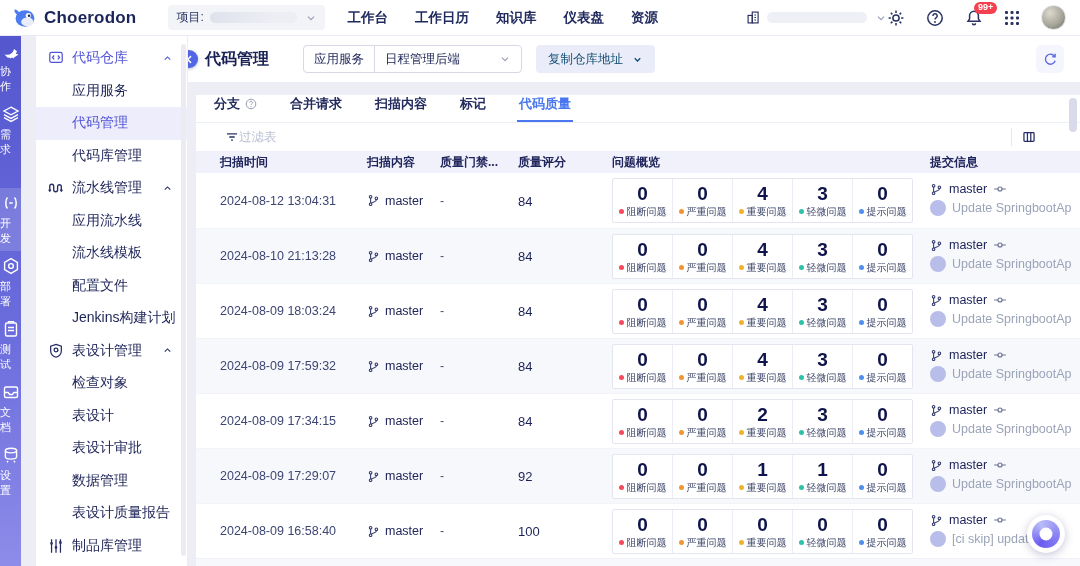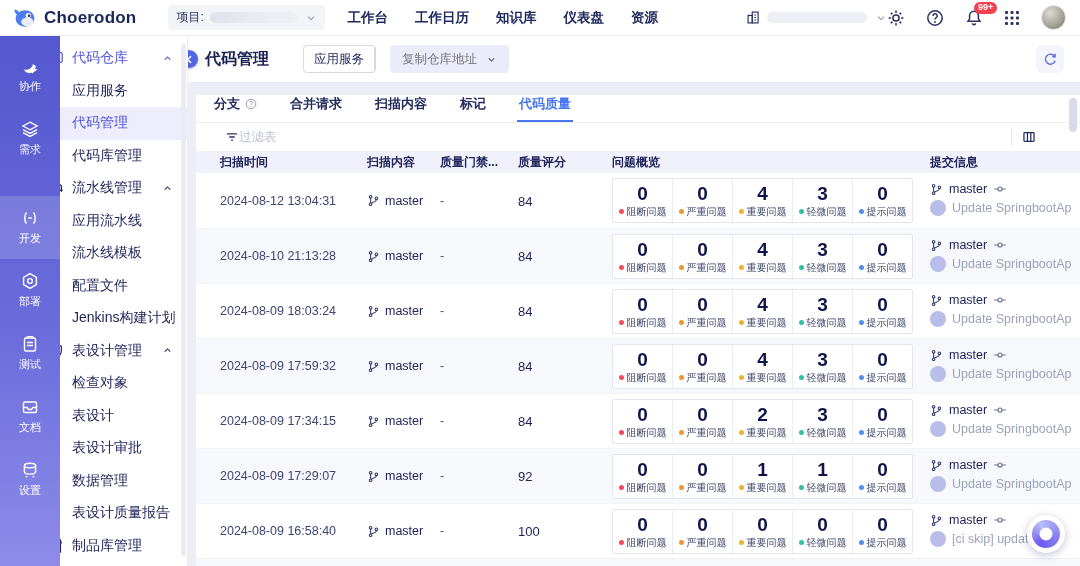--- a/index.html
+++ b/index.html
@@ -19,21 +19,21 @@
   .top-nav { display:flex; gap:27px; margin-left:22px;text-align:center; }
   .top-nav-item { font-size:13.5px; font-weight:700; color:#202a5e; cursor:pointer; white-space:nowrap; }
   .org-select { margin-left:88px; width:146px; display:flex; align-items:center; cursor:pointer; }
   .org-select .blur-pill { background:#eff0f5; }
   .top-icons { margin-left:auto; display:flex; align-items:center; gap:21px; margin-right:14px; color:#2a3263; }
   .top-icon { position:relative; cursor:pointer; color:#2a3263; }
   .badge { position:absolute; top:-7px; left:9px; background:#f5414e; color:#fff; font-size:9px; font-weight:700; padding:1.5px 4px; border-radius:8px; line-height:1; }
   .avatar { width:25px; height:25px; border-radius:50%; background:radial-gradient(circle at 35% 30%,#ded9cf,#a7a79a 55%,#6e6e62); border:1px solid #e2e2e8; cursor:pointer; }
 
   
-  .rail { position:absolute; left:0; top:36px; width:60px; bottom:0; background:linear-gradient(180deg,#5457ce 0%,#6b6cdc 55%,#8d8ce9 100%); z-index:10; padding-top:8px; }
+  .rail { position:absolute; left:0; top:36px; width:21px; bottom:0; background:linear-gradient(180deg,#5457ce 0%,#6b6cdc 55%,#8d8ce9 100%); z-index:10; padding-top:0; }
   .rail-item { height:63px; display:flex; flex-direction:column; align-items:center; justify-content:center; gap:4px; color:#fff; cursor:pointer; }
   .rail-item.active { background:rgba(255,255,255,.16);margin-top:26px; }
   .rail-label { font-size:11px; color:#fff; }
 
   
   .sidebar { position:absolute; left:36px; top:36px; width:152px; bottom:0; background:#fff; z-index:9; padding-top:6px; border-right:1px solid #eceef4; }
   .side-item { height:32.5px; display:flex; align-items:center; position:relative; cursor:pointer; font-size:14px; color:#1d2357; }
   .side-item .g-icon { position:absolute; left:11px; width:17px; color:#262c66; }
   .side-item .s-label { position:absolute; left:36px; white-space:nowrap; }
   .side-item .g-chev { position:absolute; right:14px; color:#2a3263; }
@@ -42,21 +42,21 @@
   .side-item.active { background:#ededfb; color:#5254d6; }
   .side-scroll { position:absolute; right:1px; top:8px; bottom:10px; width:5px; background:#ebebf1; border-radius:3px; cursor:pointer; }
 
   
   .page-header { position:absolute; left:188px; top:36px; right:0; height:46px; background:#fff; display:flex; align-items:center; z-index:8; }
   .back-btn { position:absolute; left:-8px; top:14px; width:18px; height:18px; border-radius:50%; background:#5066e5; display:flex; align-items:center; justify-content:center; color:#fff; cursor:pointer; box-shadow:0 1px 3px rgba(40,50,120,.35); }
   .page-title { margin-left:17px; font-size:16px; font-weight:700; color:#1a2155; }
   .svc-select { margin-left:34px; height:28px; display:flex; align-items:stretch; border:1px solid #d6d8e6; border-radius:4px; background:#fff; overflow:hidden; cursor:pointer; }
   .svc-addon { display:flex; align-items:center; padding:0 10px; border-right:1px solid #d6d8e6; font-size:12.5px; color:#1d2357; }
   .svc-value { display:flex; align-items:center; padding:0 10px; width:146px; font-size:12.5px; color:#1d2357; justify-content:space-between; }
-  .copy-btn { margin-left:14px; height:28px; background:#ebecfa; border-radius:4px; display:flex; align-items:center; padding:0 12px; gap:9px; color:#737373; font-size:12.5px; cursor:pointer; border:none;justify-content:center; }
+  .copy-btn { margin-left:14px; height:28px; background:#ebecfa; border-radius:4px; display:flex; align-items:center; padding:0 12px; gap:9px; color:#0c4a6e; font-size:12.5px; cursor:pointer; border:none;justify-content:center; }
   .refresh-btn { position:absolute; right:16px; top:9px; width:28px; height:28px; border-radius:6px; background:#f5f6fd; display:flex; align-items:center; justify-content:center; color:#5d6ae0; cursor:pointer; }
 
   
   .card { position:absolute; left:196px; top:95px; right:0; bottom:0; background:#fff; overflow:hidden; z-index:7; }
   .tabs-bar { height:28px; display:flex; align-items:flex-end; padding-left:16px; gap:29px; border-bottom:1px solid #eceef6; }
   .tab { font-size:13px; font-weight:700; color:#242c5e; padding:0 2px 7px; border-bottom:2px solid transparent; cursor:pointer; display:flex; align-items:center; gap:5px; white-space:nowrap; }
   .tab.active { color:#4a77f0; border-bottom-color:#4a77f0; }
   .tab .help { color:#9aa0b5; }
   .filter-row { height:28px; display:flex; align-items:center; position:relative; }
   .filter-funnel { margin-left:29px; color:#2a3263; }
@@ -350,20 +350,28 @@
 
 <div class="page-header">
   <span class="back-btn">
     <svg width="11" height="11" viewBox="0 0 18 18" fill="none" stroke="#fff" stroke-width="2.4">
         <path d="M11.5 3.5L6 9l5.5 5.5"></path>
       </svg>
   </span>
   <span class="page-title">代码管理</span>
   <div class="svc-select">
     <span class="svc-addon">应用服务</span>
+    <span class="svc-value">
+      <span>日程管理后端</span>
+      <span class="icon chev">
+        <svg width="12" height="12" viewBox="0 0 18 18" fill="none" stroke="currentColor" stroke-width="1.8">
+            <path d="M4.5 7l4.5 4.5L13.5 7"></path>
+          </svg>
+      </span>
+    </span>
   </div>
   <button class="copy-btn">
     <span>复制仓库地址</span>
     <span class="icon">
       <svg width="11" height="11" viewBox="0 0 18 18" fill="none" stroke="currentColor" stroke-width="2">
           <path d="M4.5 7l4.5 4.5L13.5 7"></path>
         </svg>
     </span>
   </button>
   <span class="refresh-btn">

